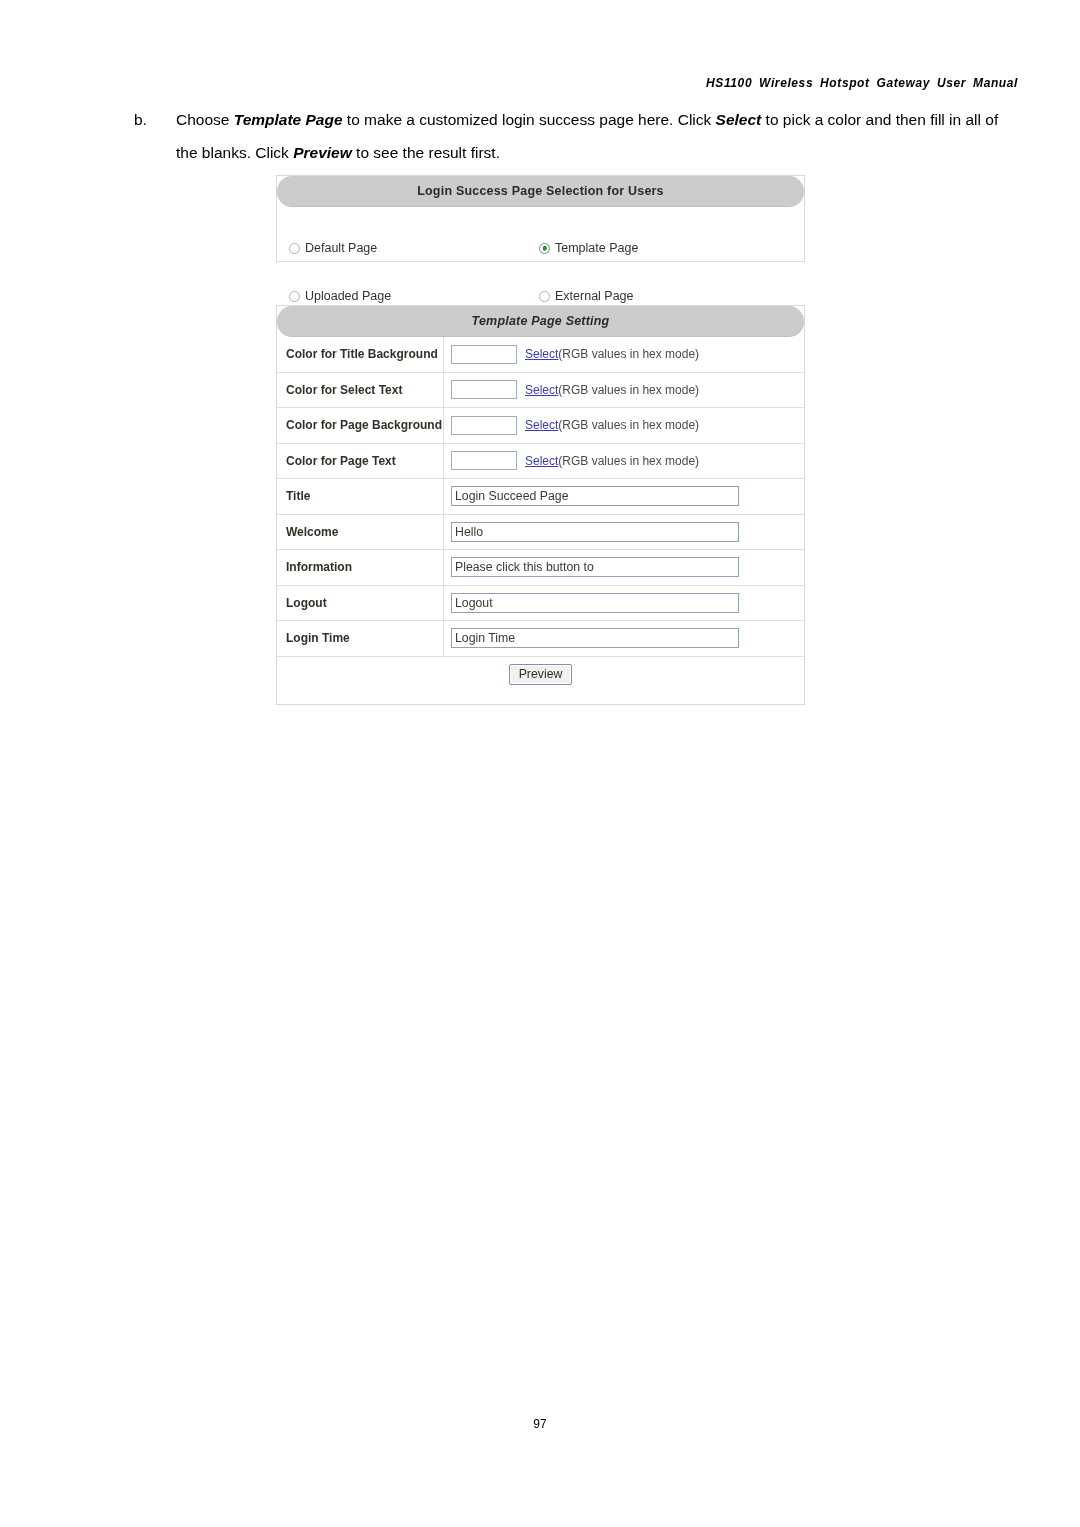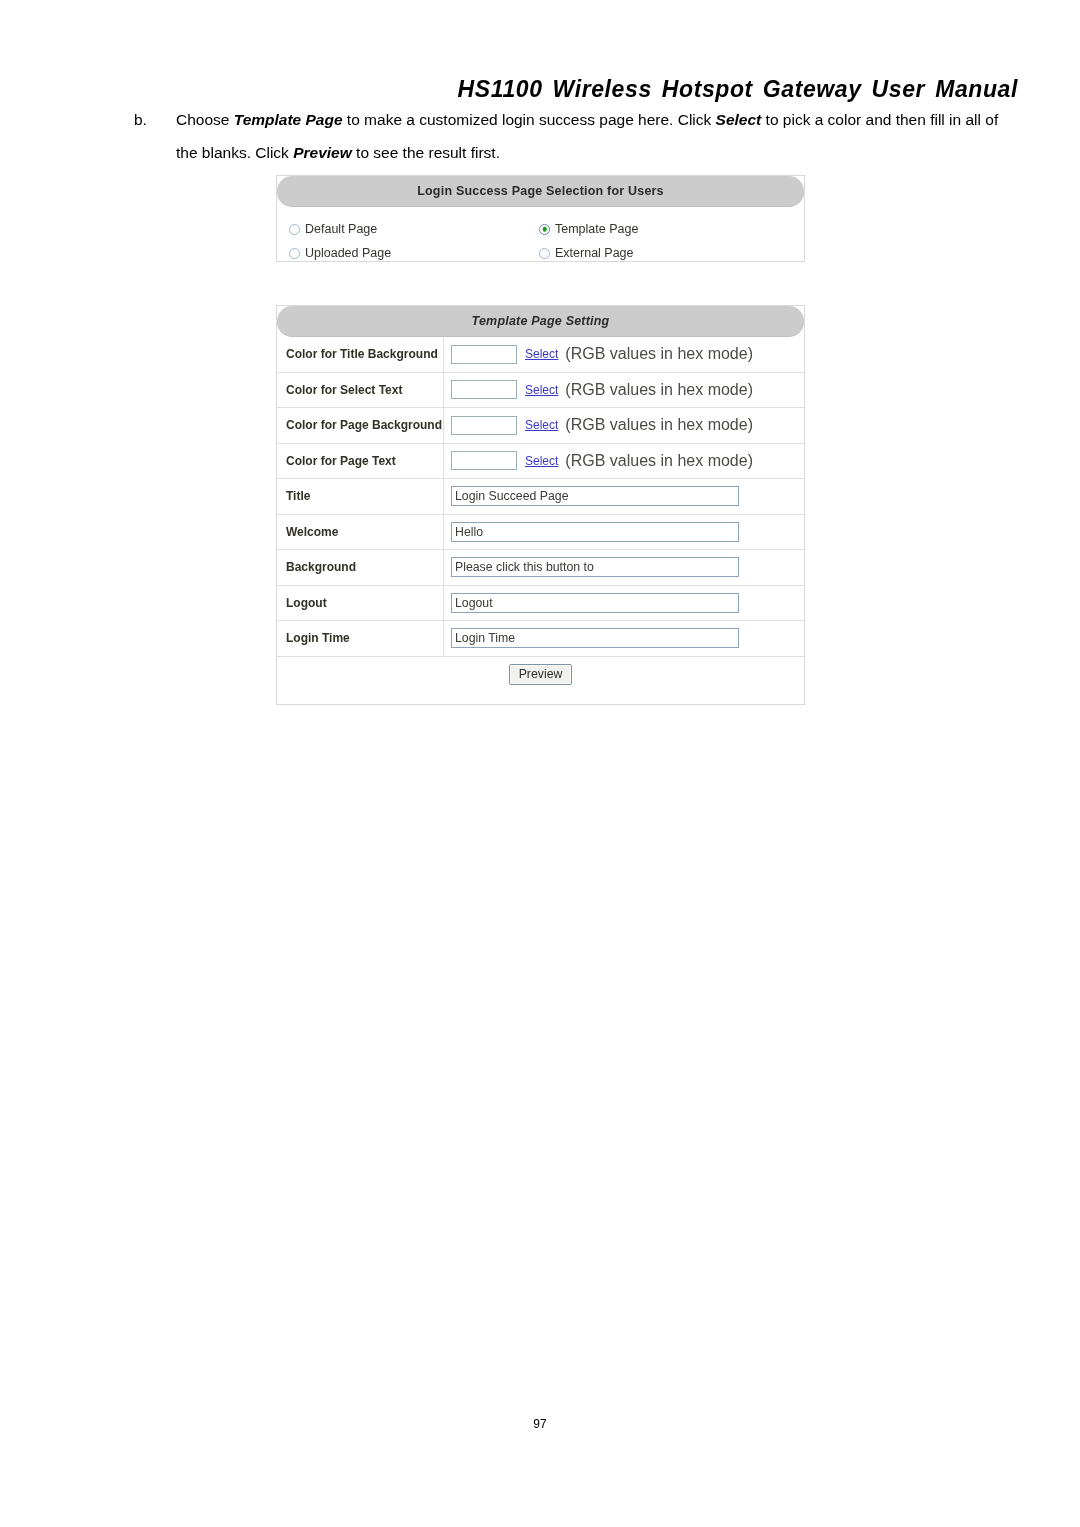--- a/index.html
+++ b/index.html
@@ -14,21 +14,21 @@
     color: #000000;
     position: relative;
     overflow: hidden;
   }
 
   
   .doc-header {
     position: absolute;
     top: 76px;
     right: 62px;
-    font-size: 23px;
+    font-size: 12px;
     font-weight: bold;
     font-style: italic;
     letter-spacing: 0.6px;
     word-spacing: 3px;
     color: #000;
     white-space: nowrap;
   }
 
   
   .para {
@@ -86,21 +86,22 @@
     height: 31px;
     line-height: 31px;
   }
   .radio-grid {
     display: block;
     padding: 5px 0 6px 0;
   }
   .radio-row {
     display: flex;
     height: 24px;
-    align-items: flex-end;
+    align-items: center;
+    margin-top: 24px;
   }
   .radio-cell {
     display: flex;
     align-items: center;
     box-sizing: border-box;
   }
   .radio-cell.col1 { width: 262px; padding-left: 12px; }
   .radio-cell.col2 { width: 262px; padding-left: 0px; }
   .radio {
     width: 11px;
@@ -182,22 +183,21 @@
   }
   .select-link {
     margin-left: 8px;
     font-size: 12px;
     color: #3b38c8;
     text-decoration: underline;
     cursor: pointer;
     white-space: nowrap;
   }
   .hex-note {
-    margin-left: 7px;
-    font-size: 16px;
+    font-size: 12px;
     color: #4a4a46;
     white-space: nowrap;
   }
   .text-box {
     width: 288px;
     height: 20px;
     border: 1px solid #8fa3b8;
     background: #ffffff;
     box-sizing: border-box;
     display: flex;
@@ -328,21 +328,21 @@
   </div>
 
   <div class="srow">
     <div class="scell-label">Welcome</div>
     <div class="scell-field">
       <div class="text-box">Hello</div>
     </div>
   </div>
 
   <div class="srow">
-    <div class="scell-label">Background</div>
+    <div class="scell-label">Information</div>
     <div class="scell-field">
       <div class="text-box">Please click this button to</div>
     </div>
   </div>
 
   <div class="srow">
     <div class="scell-label">Logout</div>
     <div class="scell-field">
       <div class="text-box">Logout</div>
     </div>

